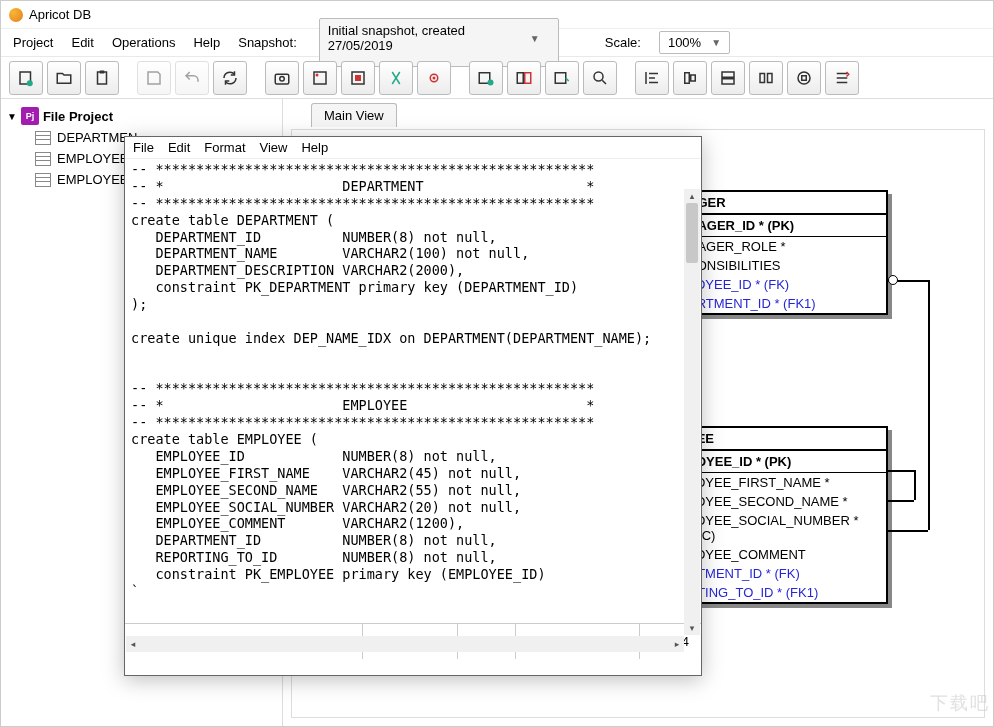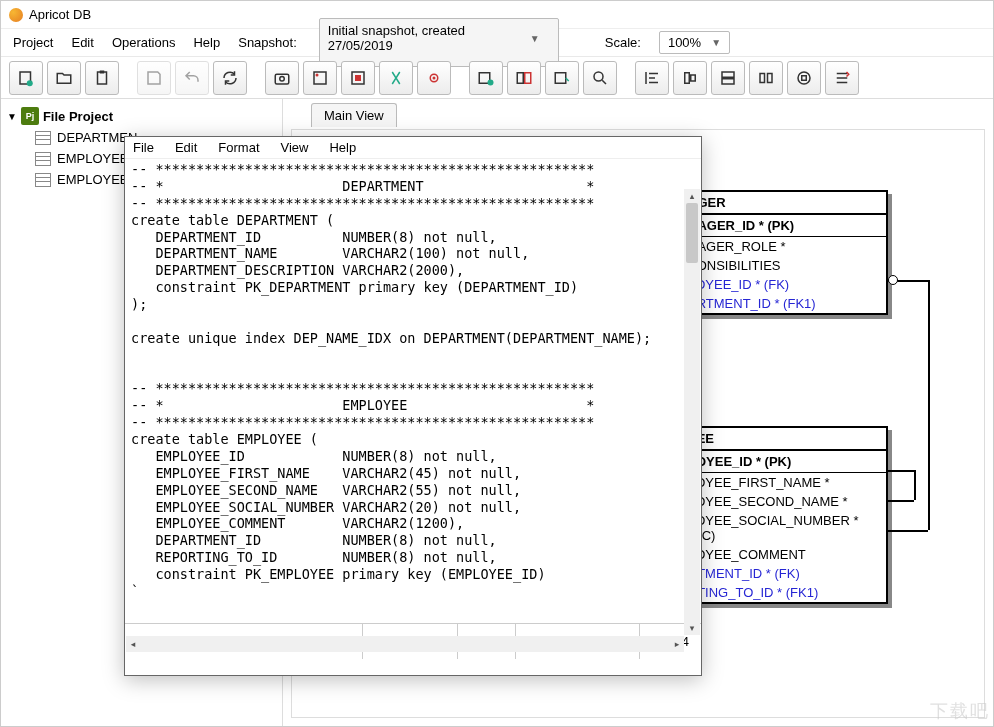--- a/index.html
+++ b/index.html
@@ -18,54 +18,54 @@
 .scale-sel .chev{font-size:10px;color:#666;}
 .toolbar { height:42px; display:flex; align-items:center; gap:4px; padding:4px 8px; border-bottom:1px solid #ddd; background:#fff;}
 .tbtn { width:34px; height:34px; border:1px solid #bbb; background:linear-gradient(#fff,#ececec); border-radius:3px; display:flex; align-items:center; justify-content:center; cursor:pointer;}
 .tbtn.dis { opacity:.45; }
 .tsep { width:10px; }
 .tbtn svg{width:18px;height:18px;}
 .body { display:flex; height:calc(100% - 98px); }
 .sidebar { width:282px; border-right:1px solid #ddd; background:#fff; padding:6px 4px; }
 .tree-root { display:flex; align-items:center; gap:4px; font-weight:bold; padding:2px;}
 .tree-root .tri{font-size:10px;}
-.tree-root .pj{width:18px;height:18px;background:#4d7c0f;color:#fff;display:flex;align-items:center;justify-content:center;font-size:9px;border-radius:2px;text-align:right;}
+.tree-root .pj{width:18px;height:18px;background:#a21caf;color:#fff;display:flex;align-items:center;justify-content:center;font-size:9px;border-radius:2px;text-align:right;}
 .tree-item { display:flex; align-items:center; gap:6px; padding:3px 4px 3px 30px;}
 .tbl-ico{width:16px;height:14px;border:1px solid #888;background:#fff;position:relative;}
 .tbl-ico::before{content:"";position:absolute;top:3px;left:0;right:0;height:1px;background:#888;}
 .tbl-ico::after{content:"";position:absolute;top:7px;left:0;right:0;height:1px;background:#888;}
 .canvas { flex:1; background:#fff; position:relative;}
 .tab { position:absolute; top:4px; left:28px; border:1px solid #bbb; border-bottom:none; background:#f5f5f5; padding:4px 12px; border-radius:3px 3px 0 0;}
 .erd { position:absolute; top:30px; left:8px; right:8px; bottom:8px; border:1px solid #ddd; background:#fff;}
 .entity { position:absolute; border:2px solid #000; background:#fff; box-shadow:4px 4px 0 #888; font-size:12px;}
 .entity .hdr{background:#fff;border-bottom:2px solid #000;padding:3px 8px;font-weight:bold;}
 .entity .pk{border-bottom:1px solid #000;padding:3px 8px;font-weight:bold;}
 .entity .col{padding:2px 8px;}
 .entity .fk{color:#2626d4;}
 .conn{position:absolute;border:1px solid #000;}
 
 
 .notepad { position:absolute; top:136px; left:124px; width:578px; height:540px; background:#fff; border:1px solid #666; box-shadow:0 4px 20px rgba(0,0,0,.25); }
 .np-title { height:30px; display:flex; align-items:center; padding:0 8px; gap:8px; background:#fff;}
 .np-title .spacer{flex:1;}
 .np-title .wbtn{width:40px;height:28px;display:flex;align-items:center;justify-content:center;cursor:pointer;}
-.np-menu { height:22px; display:flex; align-items:center; gap:21px; padding:0 8px; border-bottom:1px solid #eee;}
+.np-menu { height:22px; display:flex; align-items:center; gap:14px; padding:0 8px; border-bottom:1px solid #eee;}
 .np-body { height:calc(100% - 30px - 22px - 22px); overflow:auto; font-family:Consolas,monospace; font-size:13.5px; padding:2px 6px; white-space:pre; line-height:1.25;}
 .np-status { height:36px; border-top:1px solid #ccc; display:flex; align-items:center; font-size:12px;}
 .np-status .cell{border-left:1px solid #ccc;padding:0 12px;height:100%;display:flex;align-items:center;}
 .np-status .sp{flex:1;}
 .np-sb { position:absolute; right:1px; top:52px; bottom:40px; width:16px; background:#f0f0f0;}
 .np-sb .th{position:absolute;top:14px;left:2px;right:2px;height:60px;background:#c8c8c8;border-radius:2px;}
 .np-sb .ar{position:absolute;left:0;right:0;height:14px;display:flex;align-items:center;justify-content:center;font-size:9px;color:#555;}
 .np-sb .up{top:0;} .np-sb .dn{bottom:0;}
 .np-hb{position:absolute;left:1px;right:17px;bottom:23px;height:16px;background:#f0f0f0;}
 .np-hb .ar{position:absolute;top:0;bottom:0;width:14px;display:flex;align-items:center;justify-content:center;font-size:9px;color:#555;}
 .np-hb .l{left:0;} .np-hb .r{right:0;}
 
-.watermark{position:absolute;right:4px;bottom:4px;color:#ccc;font-size:18px;letter-spacing:2px;opacity:.6;}
+.watermark{position:absolute;right:4px;bottom:12px;color:#ccc;font-size:18px;letter-spacing:2px;opacity:.6;}
 </style>
 </head>
 <body>
 
 <div class="apricot">
   <div class="titlebar">
     <span class="ap-icon"></span>
     <span>Apricot DB</span>
   </div>
   <div class="menubar">

